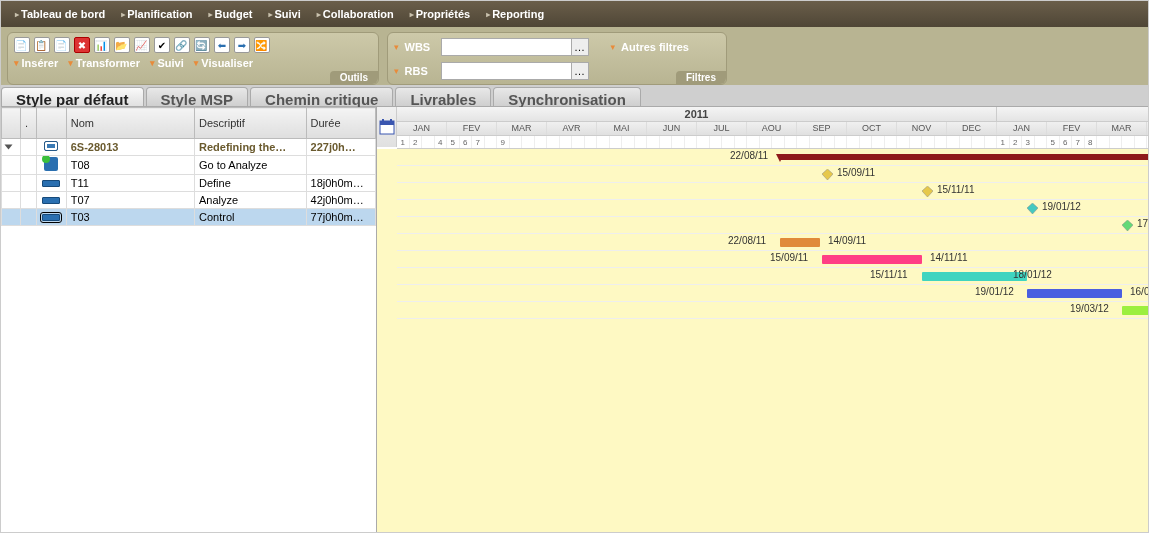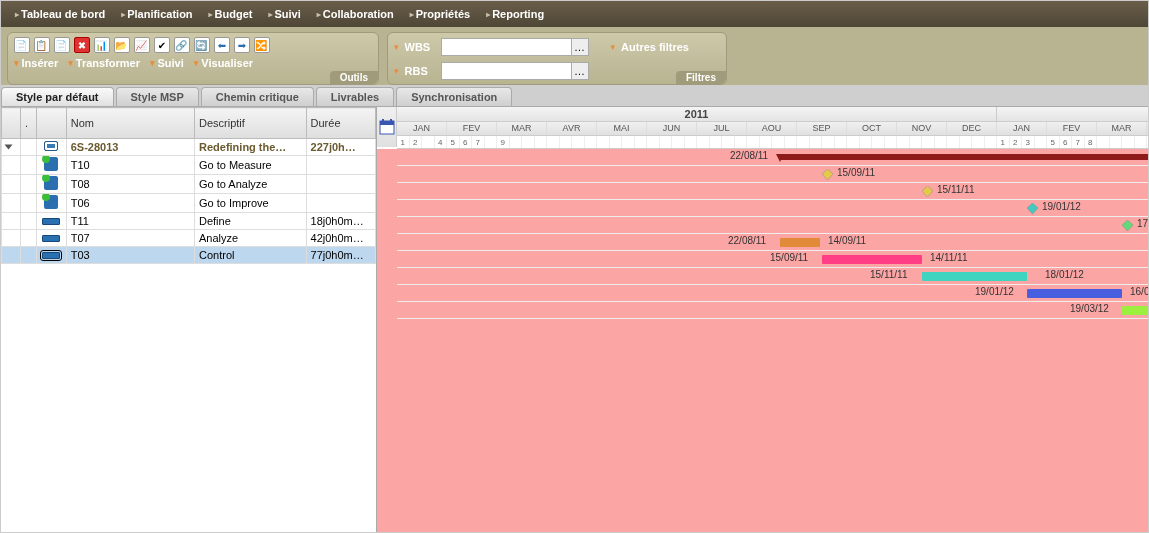--- a/index.html
+++ b/index.html
@@ -26,26 +26,26 @@
   .submenu { display:flex; align-items:center; gap:3px; color:#fff; font-weight:bold; font-size:11px; cursor:pointer;}
   .submenu .tri { color:#e88b3a; font-size:9px;}
   .filterrow { display:flex; align-items:center; gap:6px; height:20px; margin-bottom:4px;}
   .filterrow .lbl { color:#fff; font-weight:bold; width:30px;}
   .filterrow .tri { color:#e88b3a; font-size:9px;}
   .combo { display:flex; }
   .combo input { width:130px; height:18px; border:1px solid #aaa; border-right:none; padding:0 3px; font-size:11px;}
   .combo button { width:18px; height:18px; border:1px solid #aaa; background:#eee; cursor:pointer; font-size:11px; line-height:1;}
   
   .tabs { display:flex; background:#cfcfcf; height:22px; border-bottom:1px solid #aaa; margin-top:0px;}
-  .tab { padding:3px 14px; border:1px solid #aaa; border-bottom:none; background:linear-gradient(#e8e8e8,#cfcfcf); color:#555; font-weight:bold; font-size:11px; border-radius:4px 4px 0 0; margin-right:2px; cursor:pointer; margin-top:2px;}
+  .tab { padding:3px 14px; border:1px solid #aaa; border-bottom:none; background:linear-gradient(#e8e8e8,#cfcfcf); color:#555; font-weight:bold; font-size:15px; border-radius:4px 4px 0 0; margin-right:2px; cursor:pointer; margin-top:2px;}
   .tab.active { background:linear-gradient(#fafafa,#e0e0e0); color:#222;}
   
   .split { display:flex; height:calc(533px - 26px - 58px - 22px - 2px);}
   .leftpane { width:376px; border-right:1px solid #aaa; overflow:auto; background:#fff;}
-  .rightpane { flex:1; overflow:hidden; background:#fca5a5; position:relative;}
+  .rightpane { flex:1; overflow:hidden; background:#fef9c3; position:relative;}
   
   table.grid { border-collapse:collapse; width:100%;}
   table.grid th { background:linear-gradient(#f4f4f4,#dedede); border:1px solid #bbb; font-weight:normal; color:#333; font-size:11px; padding:2px 4px; text-align:left; height:31px; position:sticky; top:0;}
   table.grid td { border:1px solid #ddd; padding:1px 4px; height:17px; font-size:11px; white-space:nowrap; overflow:hidden; text-overflow:ellipsis;}
   table.grid tr.parent td { font-weight:bold; color:#6a5a2e; background:#fff;}
   table.grid tr.sel td { background:#bcd7ee;}
   .expander { display:inline-block; width:0; height:0; border-top:4px solid transparent; border-bottom:4px solid transparent; border-left:5px solid #555; transform:rotate(90deg); margin-right:3px; cursor:pointer;}
   .ico { display:inline-block; width:14px; height:10px; border-radius:2px;}
   .ico.proj { background:#3a7ab5; border:1px solid #285a88; box-shadow:inset 0 0 0 2px #fff;}
   .ico.flag { width:14px; height:14px; background:#2a6fb0; border-radius:2px; position:relative;}
@@ -201,38 +201,22 @@
             <td></td>
             <td style="text-align:center"><span class="ico proj"></span></td>
             <td>6S-28013</td>
             <td>Redefining the…</td>
             <td>227j0h…</td>
           </tr>
           <tr>
             <td></td>
             <td></td>
             <td style="text-align:center"><span class="ico flag"></span></td>
-            <td>T10</td>
-            <td>Go to Measure</td>
-            <td></td>
-          </tr>
-          <tr>
-            <td></td>
-            <td></td>
-            <td style="text-align:center"><span class="ico flag"></span></td>
             <td>T08</td>
             <td>Go to Analyze</td>
-            <td></td>
-          </tr>
-          <tr>
-            <td></td>
-            <td></td>
-            <td style="text-align:center"><span class="ico flag"></span></td>
-            <td>T06</td>
-            <td>Go to Improve</td>
             <td></td>
           </tr>
           <tr>
             <td></td>
             <td></td>
             <td style="text-align:center"><span class="ico bar"></span></td>
             <td>T11</td>
             <td>Define</td>
             <td>18j0h0m…</td>
           </tr>
@@ -400,21 +384,21 @@
               <div class="gtxt" style="left: 431px;">14/09/11</div>
             </div>
             <div class="grow">
               <div class="gbar" style="left: 425px; width: 100px; background: rgb(255, 62, 133);"></div>
               <div class="gtxt" style="left: 373px;">15/09/11</div>
               <div class="gtxt" style="left: 533px;">14/11/11</div>
             </div>
             <div class="grow">
               <div class="gbar" style="left: 525px; width: 105px; background: rgb(63, 212, 192);"></div>
               <div class="gtxt" style="left: 473px;">15/11/11</div>
-              <div class="gtxt" style="left: 648px; text-align: center;">18/01/12</div>
+              <div class="gtxt" style="left: 616px; text-align: center;">18/01/12</div>
             </div>
             <div class="grow">
               <div class="gbar" style="left: 630px; width: 95px; background: rgb(74, 95, 224);"></div>
               <div class="gtxt" style="left: 578px;">19/01/12</div>
               <div class="gtxt" style="left: 733px;">16/03/12</div>
             </div>
             <div class="grow">
               <div class="gbar" style="left: 725px; width: 178px; background: rgb(156, 239, 63);"></div>
               <div class="gtxt" style="left: 673px;">19/03/12</div>
             </div>

